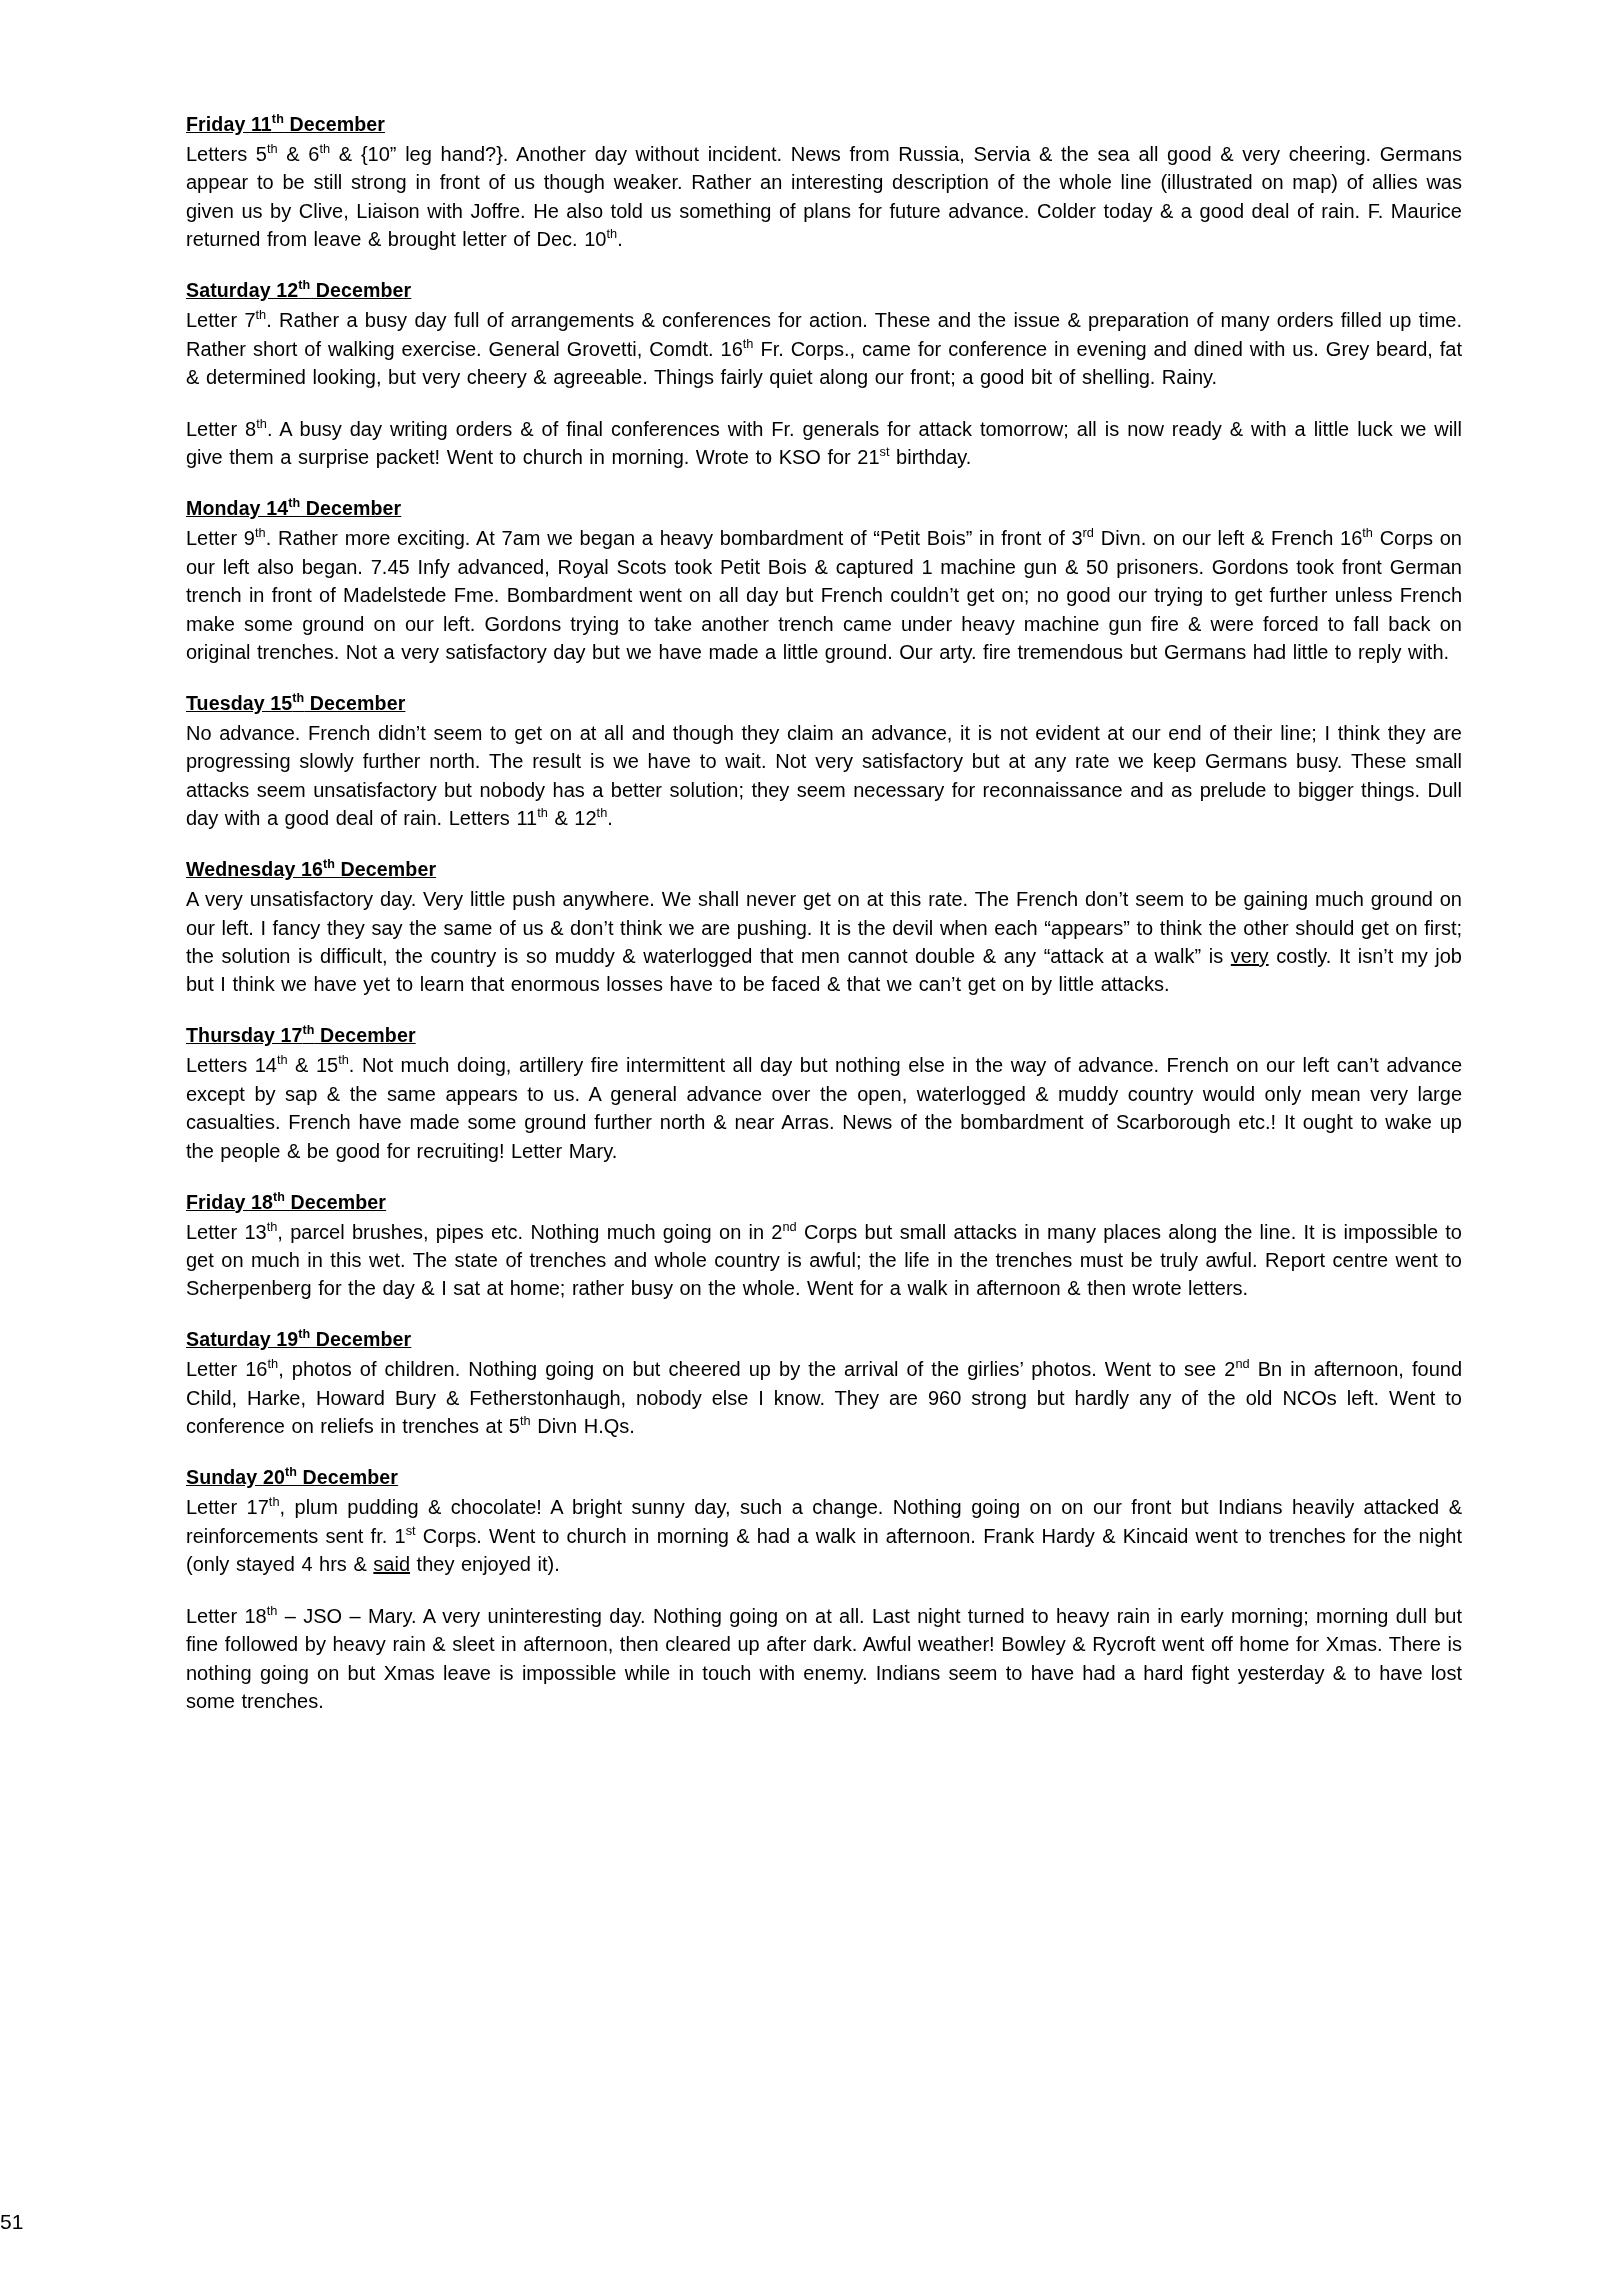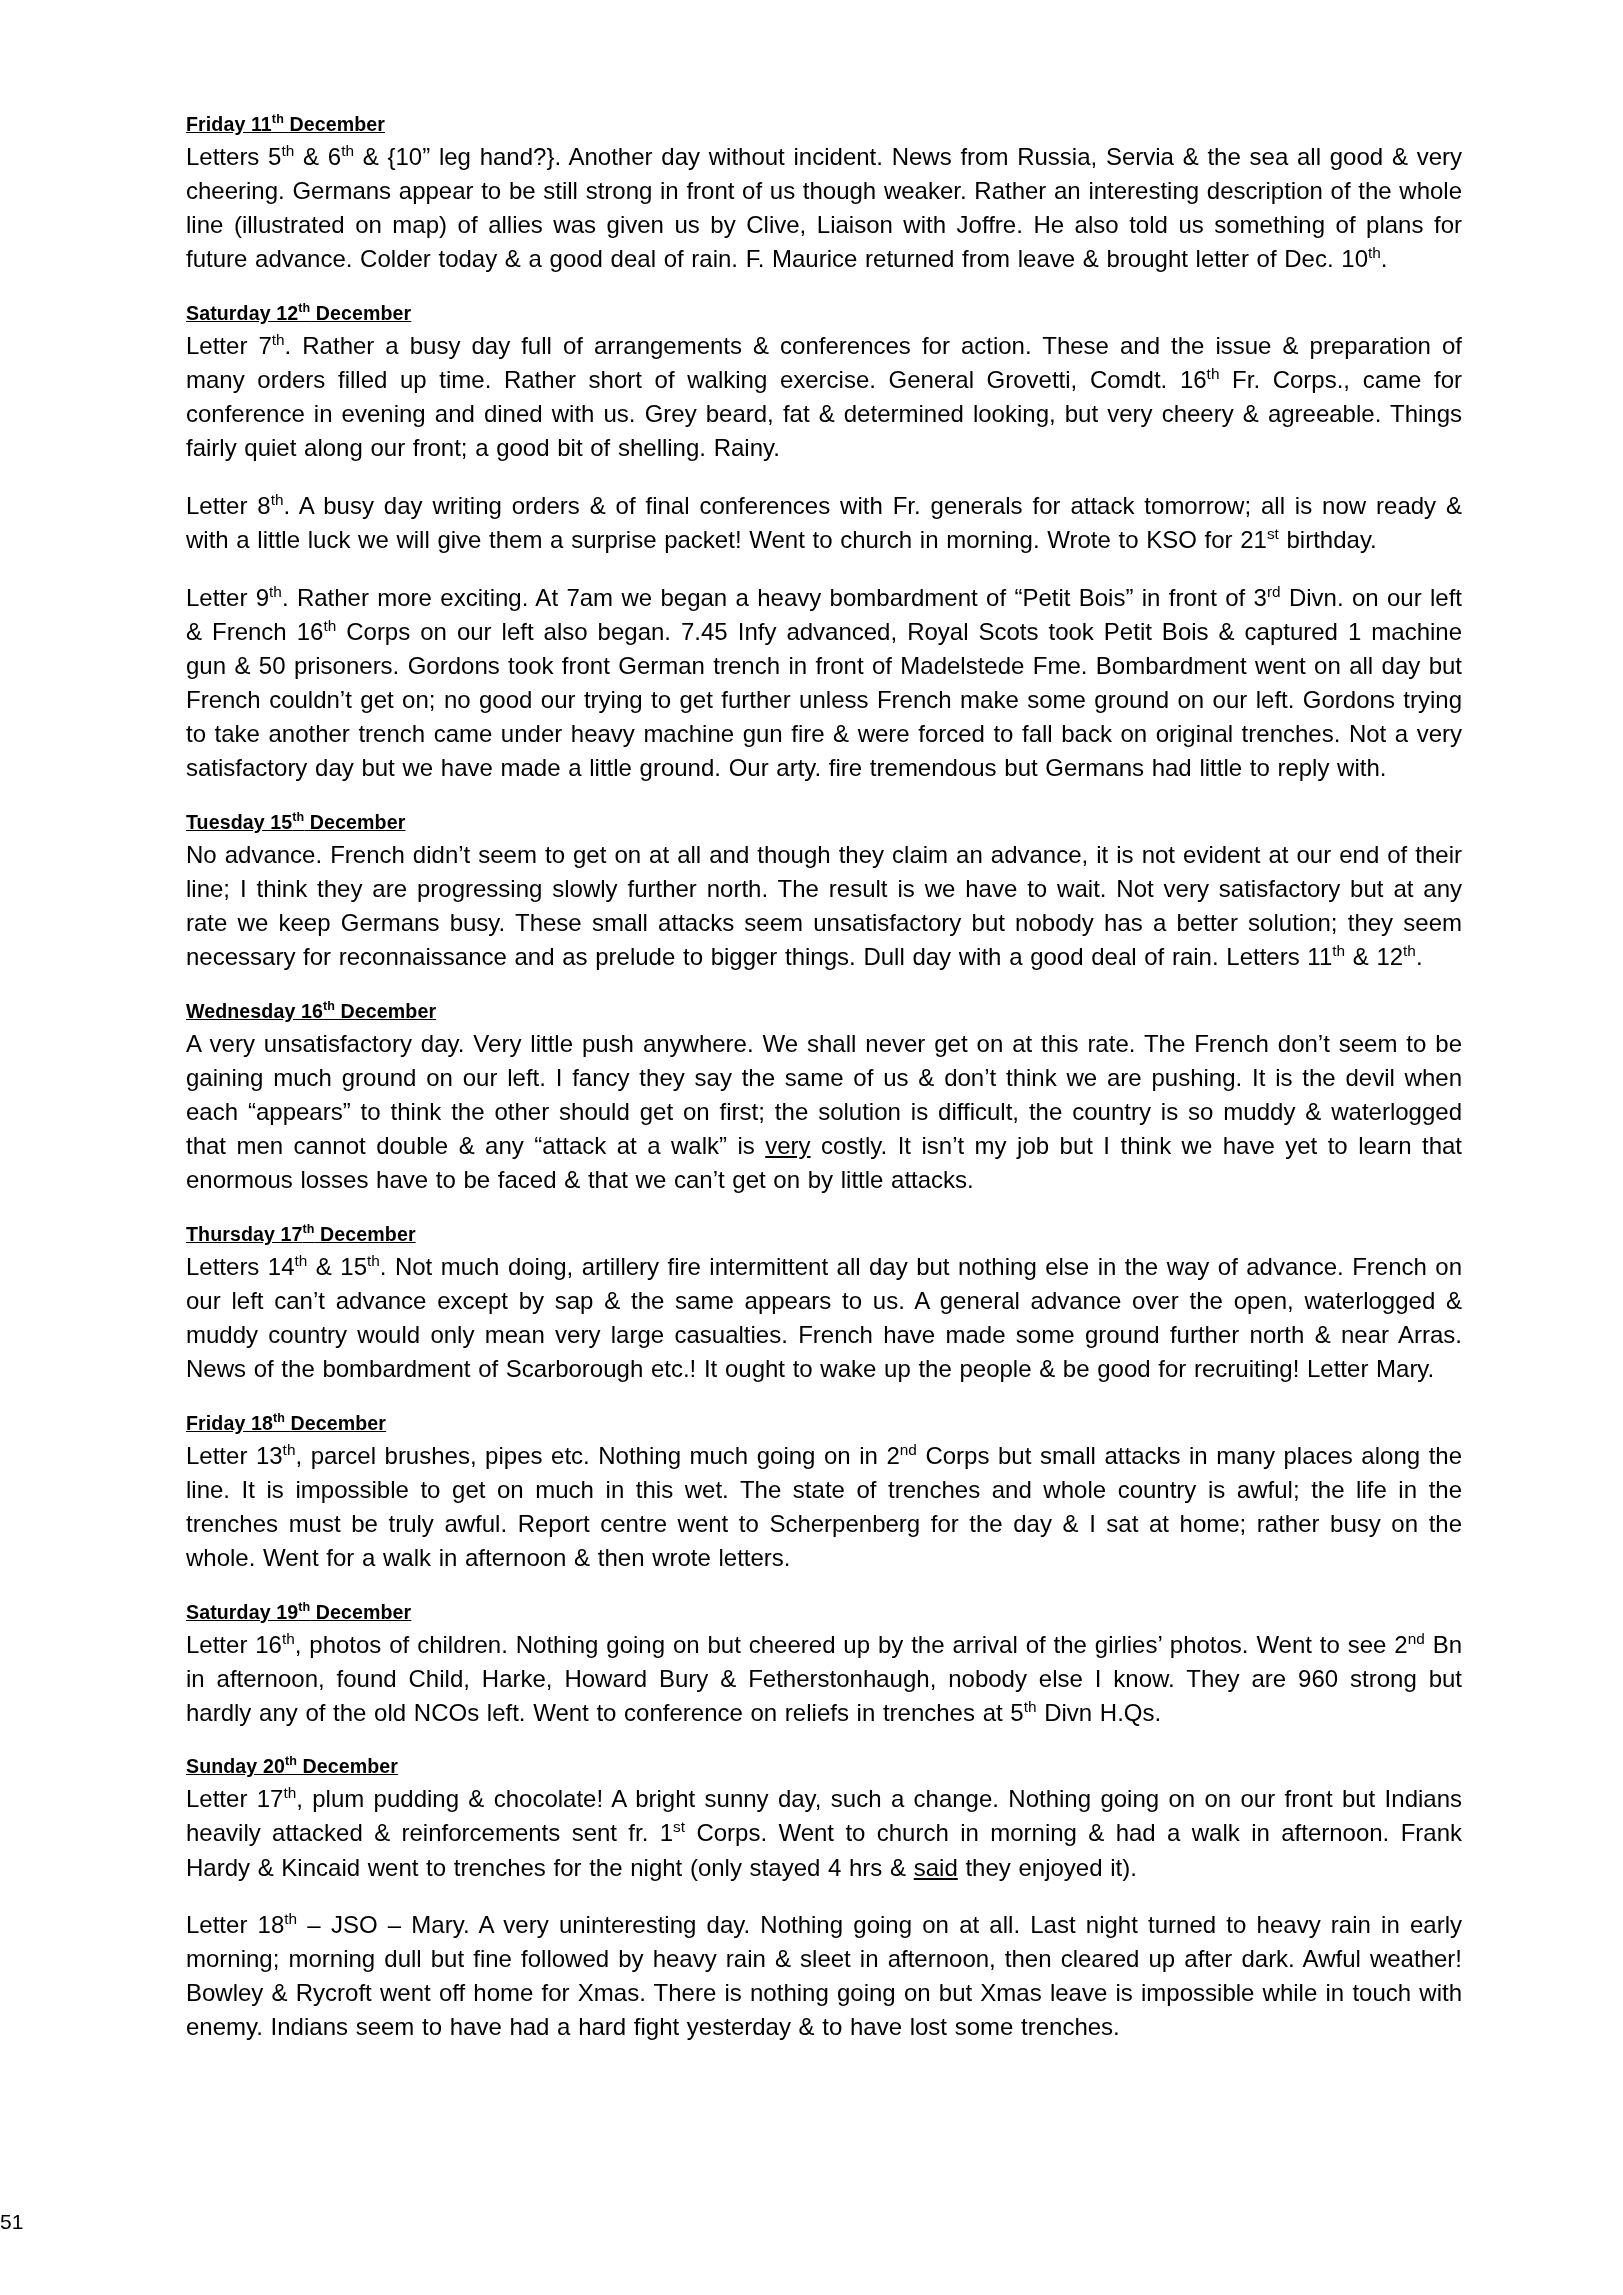--- a/index.html
+++ b/index.html
@@ -27,21 +27,21 @@
   }
   .entry-heading {
     font-size: 19.6px;
     font-weight: bold;
     text-decoration: underline;
     line-height: 1.35;
     margin: 0 0 2.6px 0;
     letter-spacing: 0.1px;
   }
   .entry-body {
-    font-size: 24px;
+    font-size: 20px;
     line-height: 1.42;
     text-align: justify;
     margin: 0;
     word-spacing: 1px;
   }
   sup {
     font-size: 0.64em;
     vertical-align: super;
     line-height: 0;
   }
@@ -68,20 +68,21 @@
         <p class="entry-body">Letters 5<sup>th</sup> &amp; 6<sup>th</sup> &amp; {10” leg hand?}.  Another day without incident.  News from Russia, Servia &amp; the sea all good &amp; very cheering.  Germans appear to be still strong in front of us though weaker.  Rather an interesting description of the whole line (illustrated on map) of allies was given us by Clive, Liaison with Joffre.  He also told us something of plans for future advance.  Colder today &amp; a good deal of rain.  F. Maurice returned from leave &amp; brought letter of Dec. 10<sup>th</sup>.</p>
       </div>
       <div class="entry">
         <div class="entry-heading">Saturday 12<sup>th</sup> December</div>
         <p class="entry-body">Letter 7<sup>th</sup>.  Rather a busy day full of arrangements &amp; conferences for action.  These and the issue &amp; preparation of many orders filled up time.  Rather short of walking exercise.  General Grovetti, Comdt. 16<sup>th</sup> Fr. Corps., came for conference in evening and dined with us.  Grey beard, fat &amp; determined looking, but very cheery &amp; agreeable.  Things fairly quiet along our front;  a good bit of shelling.  Rainy.</p>
       </div>
       <div class="entry">
         <p class="entry-body">Letter 8<sup>th</sup>.  A busy day writing orders &amp; of final conferences with Fr. generals for attack tomorrow;  all is now ready &amp; with a little luck we will give them a surprise packet!  Went to church in morning.  Wrote to KSO for 21<sup>st</sup> birthday.</p>
       </div>
       <div class="entry">
+        <div class="entry-heading">Monday 14<sup>th</sup> December</div>
         <p class="entry-body">Letter 9<sup>th</sup>.  Rather more exciting.  At 7am we began a heavy bombardment of “Petit Bois” in front of 3<sup>rd</sup> Divn. on our left &amp; French 16<sup>th</sup> Corps on our left also began.  7.45 Infy advanced, Royal Scots took Petit Bois &amp; captured 1 machine gun &amp; 50 prisoners.  Gordons took front German trench in front of Madelstede Fme.  Bombardment went on all day but French couldn’t get on;  no good our trying to get further unless French make some ground on our left.  Gordons trying to take another trench came under heavy machine gun fire &amp; were forced to fall back on original trenches.  Not a very satisfactory day but we have made a little ground.  Our arty. fire tremendous but Germans had little to reply with.</p>
       </div>
       <div class="entry">
         <div class="entry-heading">Tuesday 15<sup>th</sup> December</div>
         <p class="entry-body">No advance.  French didn’t seem to get on at all and though they claim an advance, it is not evident at our end of their line;  I think they are progressing slowly further north.  The result is we have to wait.  Not very satisfactory but at any rate we keep Germans busy.   These small attacks seem unsatisfactory but nobody has a better solution;   they seem necessary for reconnaissance and as prelude to bigger things.  Dull day with a good deal of rain.  Letters 11<sup>th</sup> &amp; 12<sup>th</sup>.</p>
       </div>
       <div class="entry">
         <div class="entry-heading">Wednesday 16<sup>th</sup> December</div>
         <p class="entry-body">A very unsatisfactory day.  Very little push anywhere.  We shall never get on at this rate.  The French don’t seem to be gaining much ground on our left.  I fancy they say the same of us &amp; don’t think we are pushing.  It is the devil when each “appears” to think the other should get on first;  the solution is difficult, the country is so muddy &amp; waterlogged that men cannot double &amp; any “attack at a walk” is <span class="u">very</span> costly.  It isn’t my job but I think we have yet to learn that enormous losses have to be faced &amp; that we can’t get on by little attacks.</p>
       </div>

